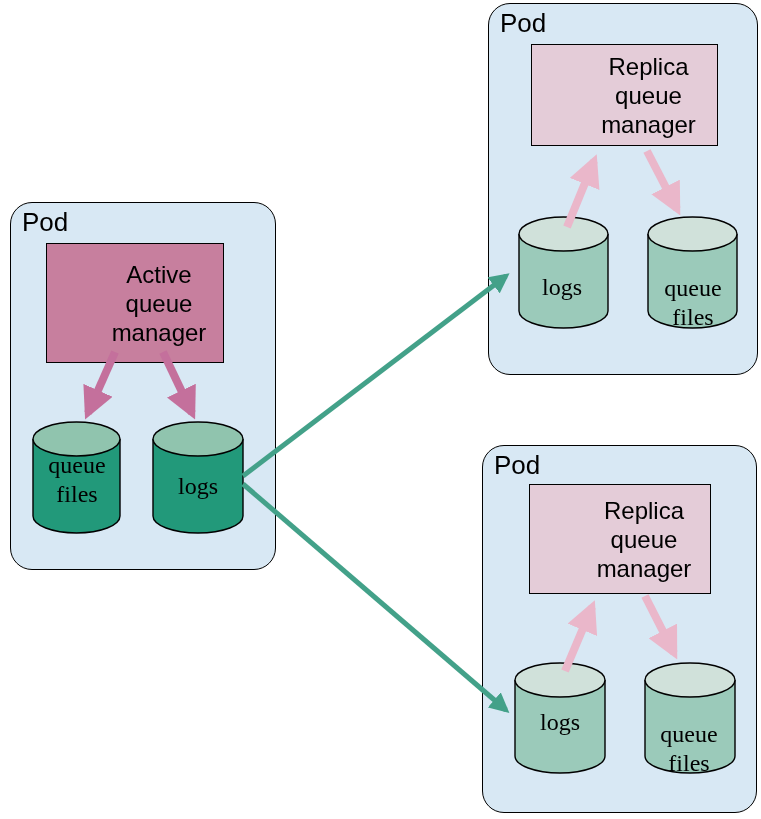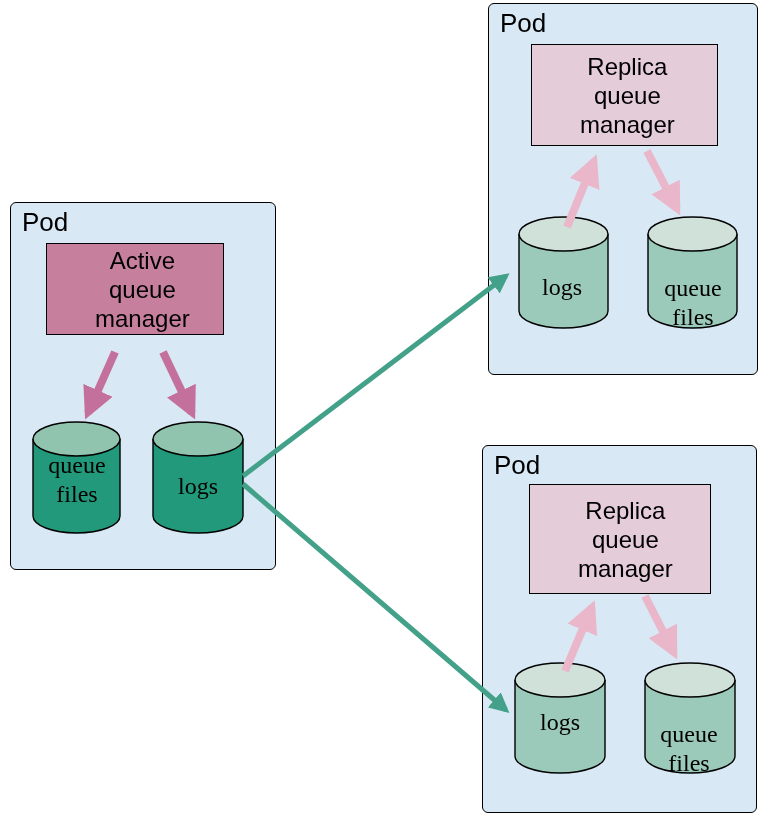--- a/index.html
+++ b/index.html
@@ -3,35 +3,35 @@
 <meta charset="utf-8">
 <style>
   html,body{margin:0;padding:0;background:#fff;}
   .canvas{
     position:relative;width:761px;height:819px;background:#ffffff;
     font-family:"Liberation Sans", sans-serif;color:#000;overflow:hidden;
   }
   .pod{
     position:absolute;
     background:var(--pod_fill,#d8e8f4);
-    border:1.5px solid #000;border-radius:6px;box-sizing:border-box;
+    border:1.5px solid #000;border-radius:22px;box-sizing:border-box;
     z-index:1;
   }
   .pod-active{left:10px;top:202px;width:266px;height:368px;}
   .pod-replica-1{left:488px;top:3px;width:270px;height:372px;}
   .pod-replica-2{left:482px;top:445px;width:275px;height:368px;}
   .pod-label{position:absolute;left:11px;top:5px;font-size:26px;line-height:1.15;}
   .manager{
     position:absolute;border:1.3px solid #000;box-sizing:border-box;
-    display:flex;align-items:center;text-align:center;padding-left:48px;
+    display:flex;align-items:center;justify-content:center;text-align:center;padding-left:48px;
   }
   .manager .txt{white-space:pre-line;font-size:24px;line-height:29px;}
   .m-active{background:var(--active_manager_fill,#c77f9e);}
   .m-replica{background:var(--replica_manager_fill,#e4ccd8);}
-  .pod-active .manager{left:35px;top:40px;width:178px;height:92px;}
+  .pod-active .manager{left:35px;top:40px;width:178px;height:120px;}
   .pod-replica-1 .manager{left:42px;top:40px;width:187px;height:102px;}
   .pod-replica-2 .manager{left:46px;top:38px;width:182px;height:110px;}
   svg.layer{position:absolute;left:0;top:0;z-index:2;}
   .cyl-label{
     position:absolute;z-index:3;transform:translate(-50%,-50%);
     font-size:24px;line-height:29px;text-align:center;white-space:pre-line;font-family:Liberation Serif, serif;
   }
   .lbl-qf-active{left:77px;top:480px;}
   .lbl-logs-active{left:198px;top:486px;}
   .lbl-logs-r1{left:562px;top:287px;}

